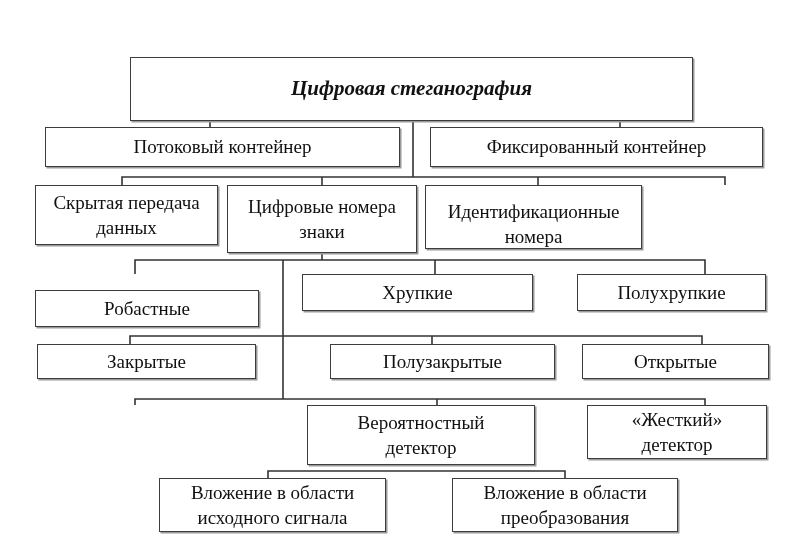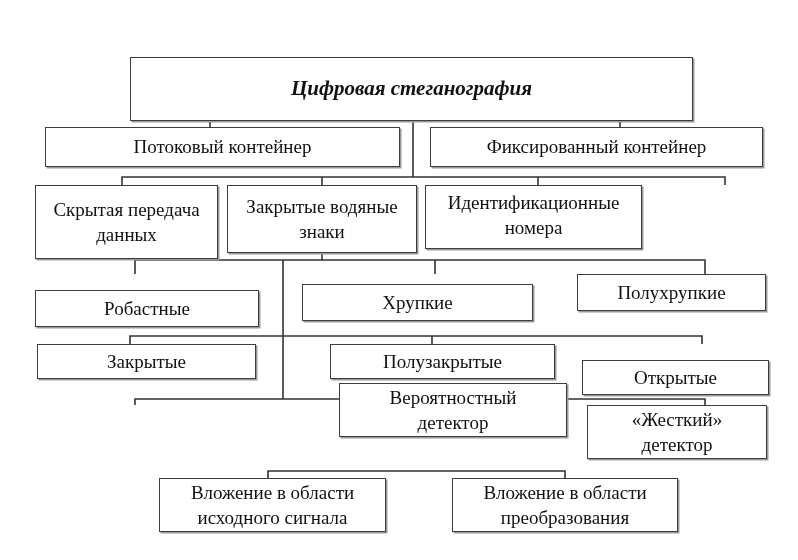--- a/index.html
+++ b/index.html
@@ -9,37 +9,37 @@
     overflow:hidden;
   }
   .lines{position:absolute;left:0;top:0;width:798px;height:560px;}
   .node{
     position:absolute;box-sizing:border-box;background:#fff;
     border:1px solid #3d3d3d;box-shadow:1.5px 1.5px 0 #9a9a9a;
     display:flex;align-items:center;justify-content:center;
     text-align:center;font-size:19px;line-height:1.32;
     white-space:pre-line;z-index:2;
   }
-  .node.top-align{align-items:flex-start;padding-top:4px;}
+  .node.top-align{align-items:flex-start;padding-top:13px;}
   .n-root{left:130px;top:57px;width:563px;height:64px;
     font-size:21px;font-weight:bold;font-style:italic;}
   .n-stream       {left:45px; top:127px;width:355px;height:40px;}
   .n-fixed        {left:430px;top:127px;width:333px;height:40px;}
-  .n-hidden       {left:35px; top:185px;width:183px;height:74px;}
+  .n-hidden       {left:35px; top:185px;width:183px;height:60px;}
   .n-watermarks   {left:227px;top:185px;width:190px;height:68px;}
   .n-idnumbers    {left:425px;top:185px;width:217px;height:64px;}
   .n-headers      {left:650px;top:185px;width:127px;height:65px;}
   .n-robust       {left:35px; top:274px;width:224px;height:37px;margin-top:16px;}
-  .n-fragile      {left:302px;top:274px;width:231px;height:37px;margin-top:10px;}
+  .n-fragile      {left:302px;top:274px;width:231px;height:37px;}
   .n-semifragile  {left:577px;top:274px;width:189px;height:37px;}
   .n-closed       {left:37px; top:344px;width:219px;height:35px;}
   .n-semiclosed   {left:305px;top:344px;width:225px;height:35px;margin-left:25px;}
-  .n-open         {left:582px;top:344px;width:187px;height:35px;margin-top:16px;}
+  .n-open         {left:582px;top:344px;width:187px;height:35px;}
   .n-decoder      {left:32px; top:405px;width:224px;height:54px;}
-  .n-probabilistic{left:307px;top:383px;width:228px;height:54px;margin-left:32px;}
+  .n-probabilistic{left:307px;top:405px;width:228px;height:60px;}
   .n-hard         {left:587px;top:405px;width:180px;height:54px;}
   .n-embedsource  {left:159px;top:478px;width:227px;height:54px;}
   .n-embedtransf  {left:452px;top:478px;width:226px;height:54px;}
 </style>
 </head>
 <body>
 
 <div class="canvas">
 
   <svg class="lines" viewBox="0 0 798 560" xmlns="http://www.w3.org/2000/svg">
@@ -70,21 +70,21 @@
     </g>
   </svg>
 
   <div class="node n-root">Цифровая стеганография</div>
 
   <div class="node n-stream">Потоковый контейнер</div>
   <div class="node n-fixed">Фиксированный контейнер</div>
 
   <div class="node n-hidden">Скрытая передача
 данных</div>
-  <div class="node n-watermarks">Закрытые водяные
+  <div class="node n-watermarks">Цифровые номера
 знаки</div>
   <div class="node n-idnumbers top-align">Идентификационные
 номера</div>
 
   <div class="node n-robust">Робастные</div>
   <div class="node n-fragile">Хрупкие</div>
   <div class="node n-semifragile">Полухрупкие</div>
 
   <div class="node n-closed">Закрытые</div>
   <div class="node n-semiclosed">Полузакрытые</div>

